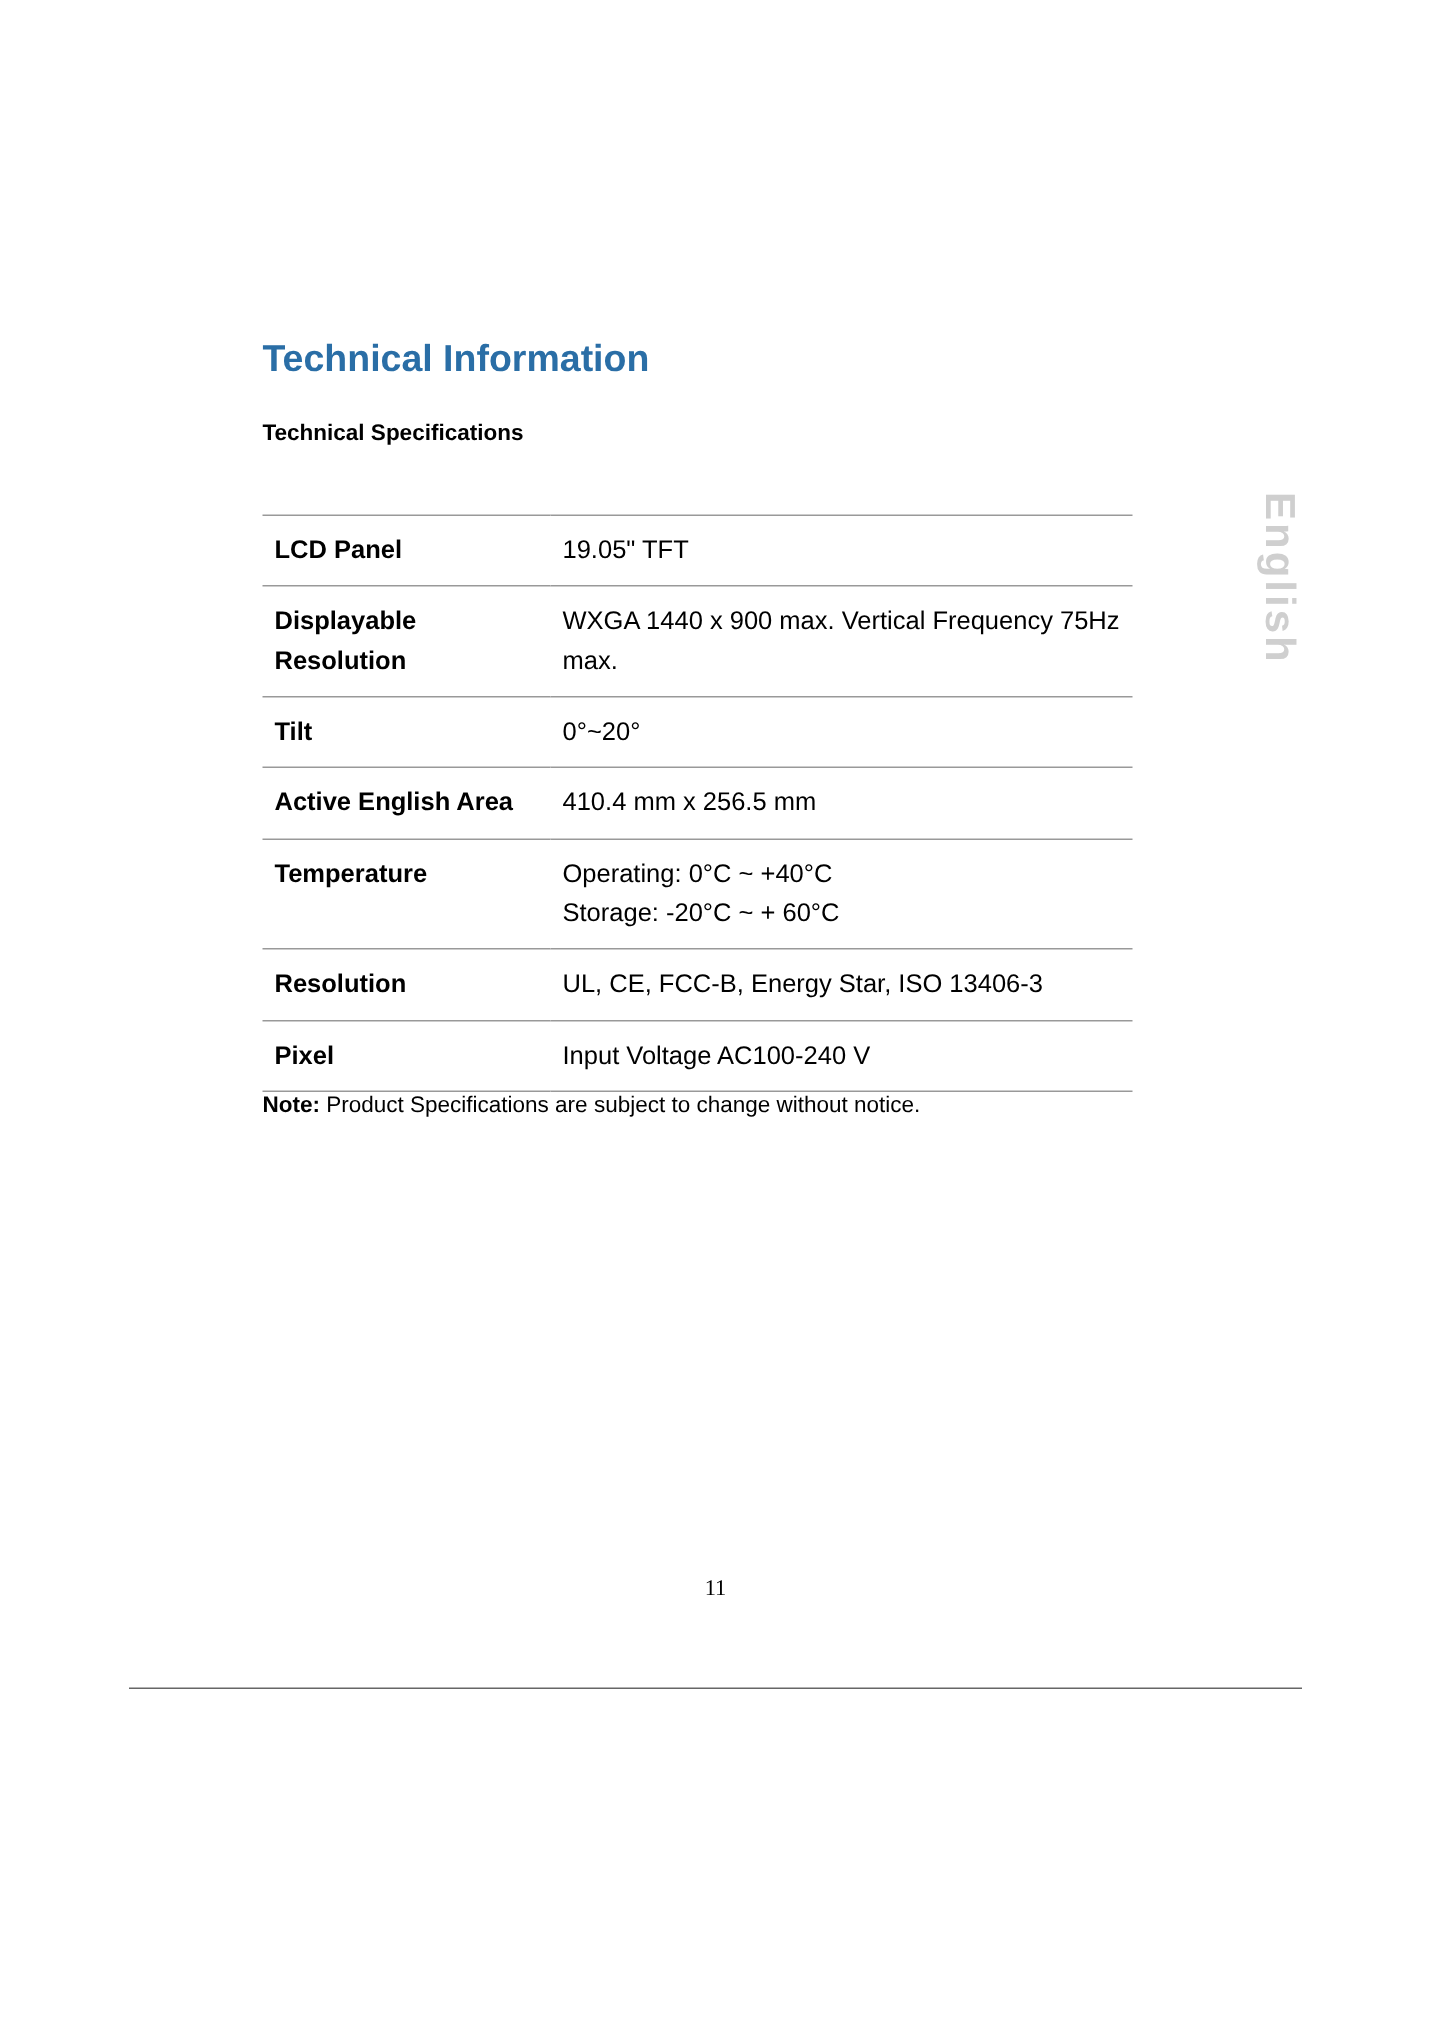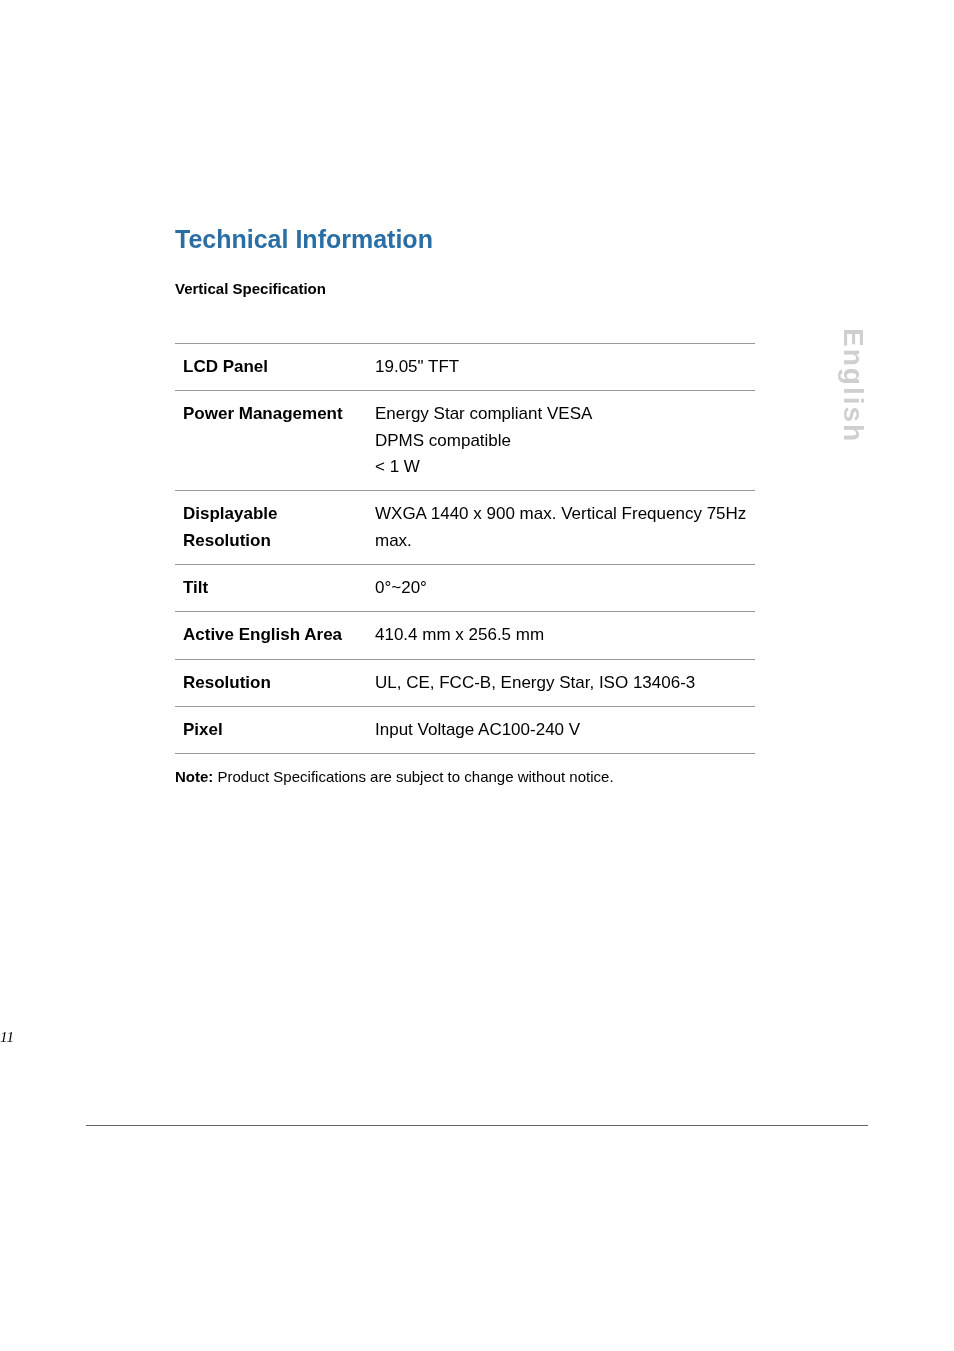--- a/index.html
+++ b/index.html
@@ -32,81 +32,80 @@
     padding: 10px 8px 10px 8px;
     vertical-align: top;
     line-height: 1.55;
   }
   table.spec td.label {
     font-weight: bold;
     width: 192px;
   }
   .note {
     font-size: 15px;
-    margin-top: 14px;
   }
   .note .bold { font-weight: bold; }
   .side-tab {
     position: absolute;
     right: 85px;
     top: 328px;
     font-size: 28px;
     font-weight: bold;
     color: #cfcfcf;
     writing-mode: vertical-rl;
     letter-spacing: 2px;
     font-family: Arial, Helvetica, sans-serif;
   }
   .page-number {
     position: absolute;
-    bottom: 172px;
+    bottom: 150px;
     left: 0;
     width: 100%;
+    text-align: center;
     font-size: 15px;
     font-family: "Times New Roman", serif;
-    font-style: italic;
   }
   .bottom-line {
     position: absolute;
     bottom: 92px;
     left: 86px;
     right: 86px;
     height: 1px;
     background: #666;
   }
 </style>
 </head>
 <body>
 
 <div class="page">
 
   <div class="title">Technical Information</div>
-  <div class="subtitle">Vertical Specification</div>
+  <div class="subtitle">Technical Specifications</div>
 
   <table class="spec">
     <tbody>
         <tr>
           <td class="label">LCD Panel</td>
           <td>19.05" TFT</td>
-        </tr>
-        <tr>
-          <td class="label">Power Management</td>
-          <td>Energy Star compliant VESA<br>DPMS compatible<br>&lt; 1 W</td>
         </tr>
         <tr>
           <td class="label">Displayable Resolution</td>
           <td>WXGA 1440 x 900 max. Vertical Frequency 75Hz max.</td>
         </tr>
         <tr>
           <td class="label">Tilt</td>
           <td>0°~20°</td>
         </tr>
         <tr>
           <td class="label">Active English Area</td>
           <td>410.4 mm x 256.5 mm</td>
+        </tr>
+        <tr>
+          <td class="label">Temperature</td>
+          <td>Operating: 0°C ~ +40°C<br>Storage: -20°C ~ + 60°C</td>
         </tr>
         <tr>
           <td class="label">Resolution</td>
           <td>UL, CE, FCC-B, Energy Star, ISO 13406-3</td>
         </tr>
         <tr>
           <td class="label">Pixel</td>
           <td>Input Voltage   AC100-240 V</td>
         </tr>
       </tbody>

